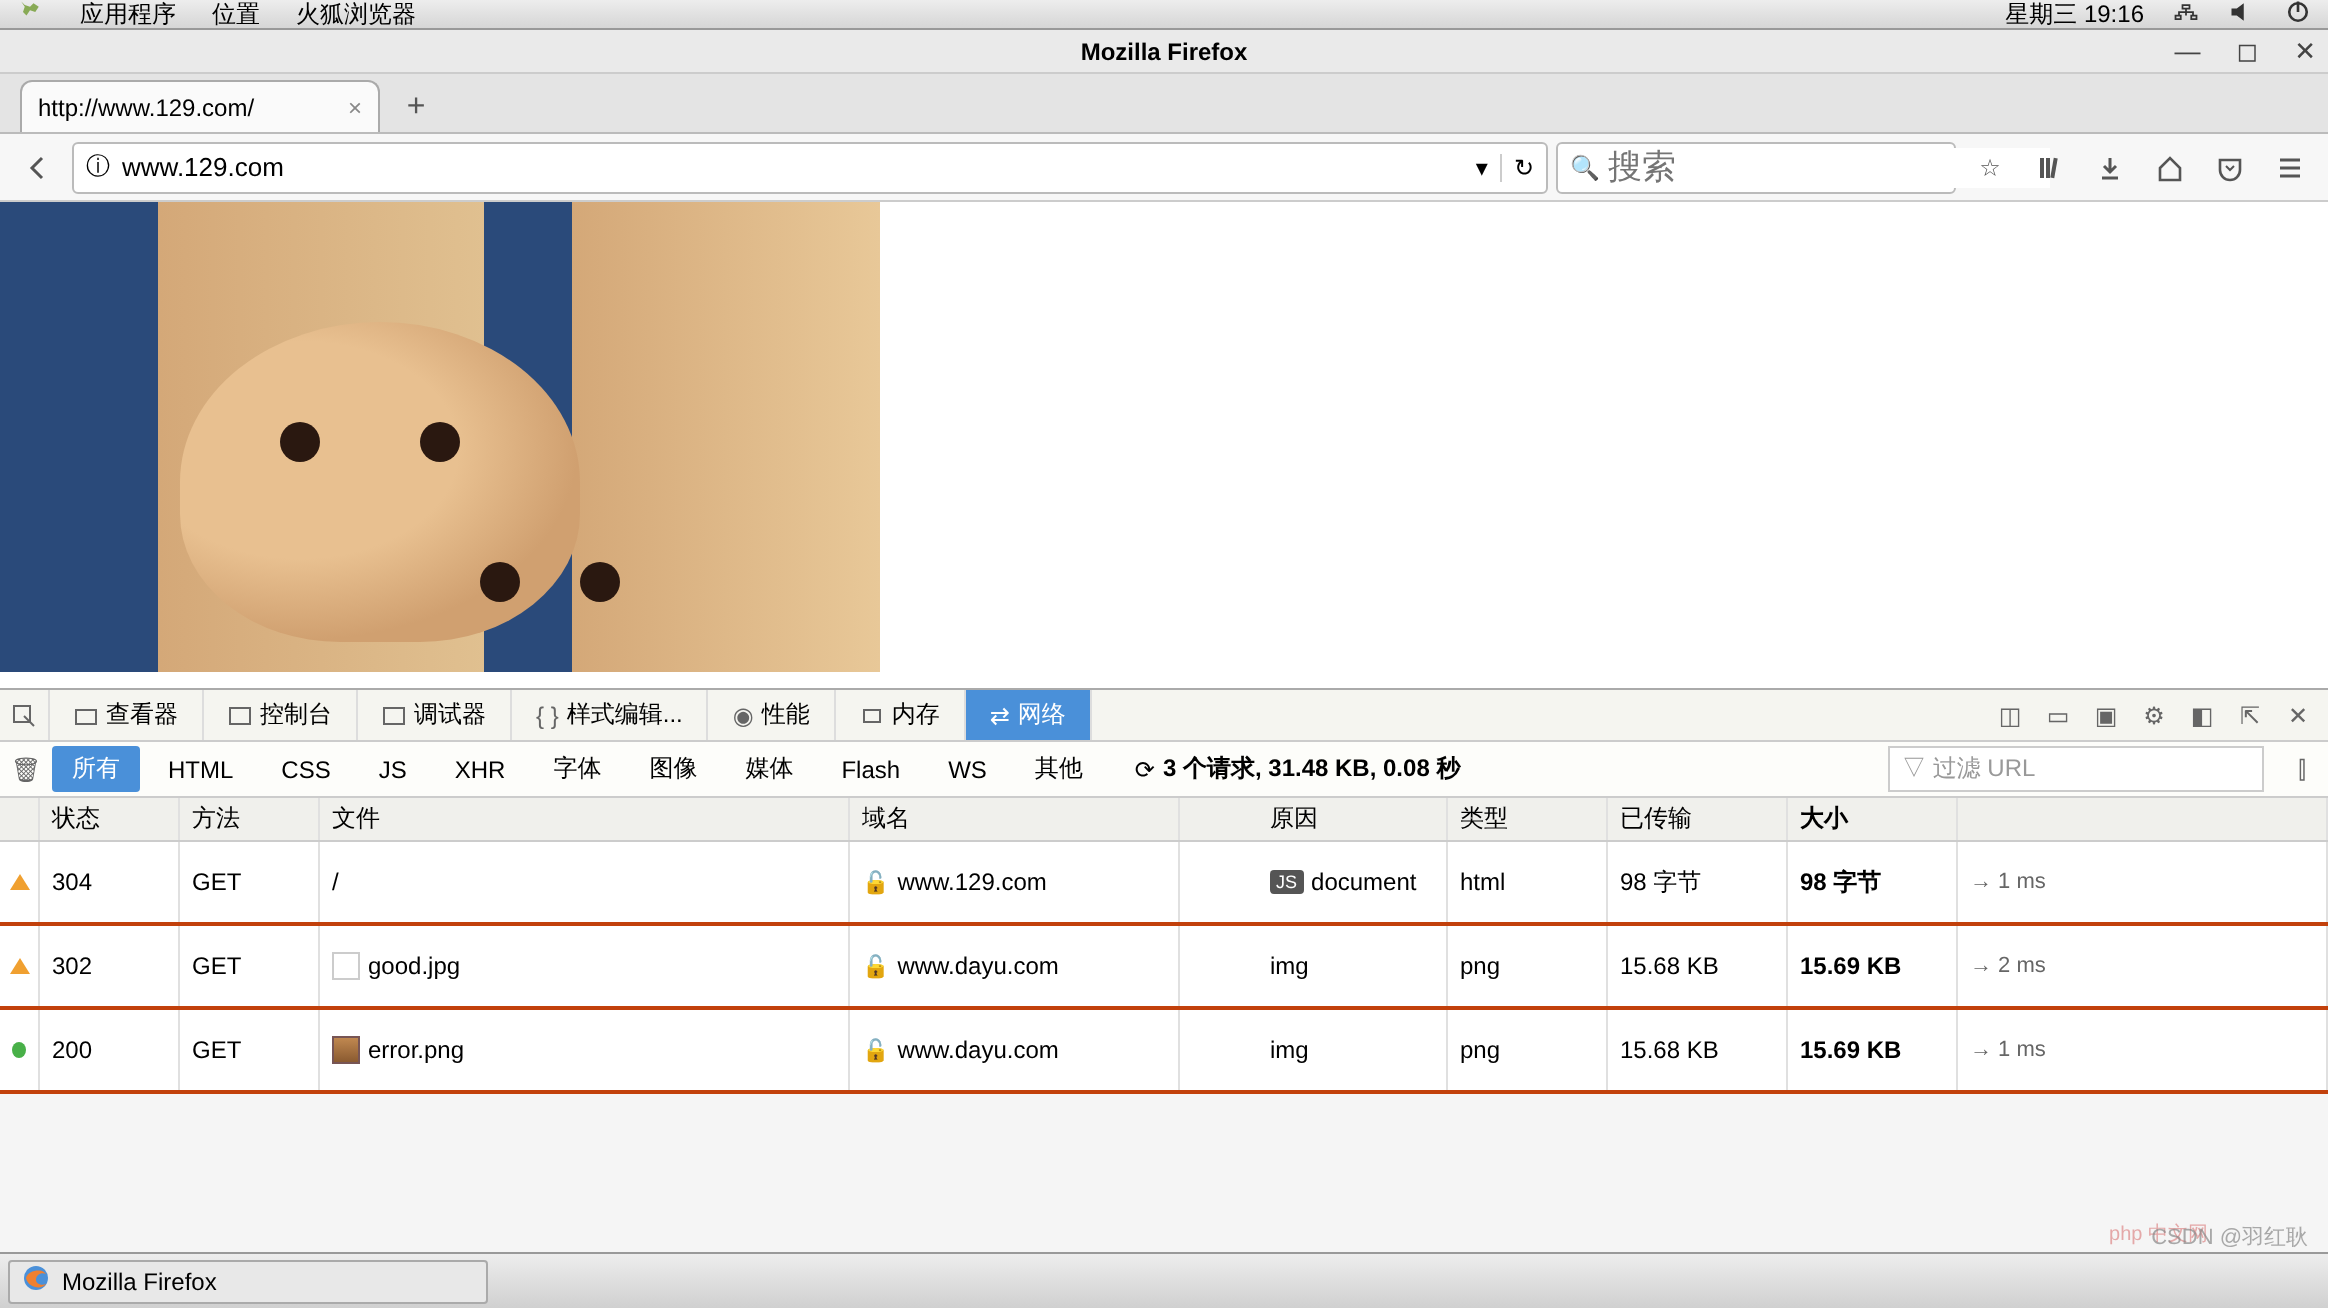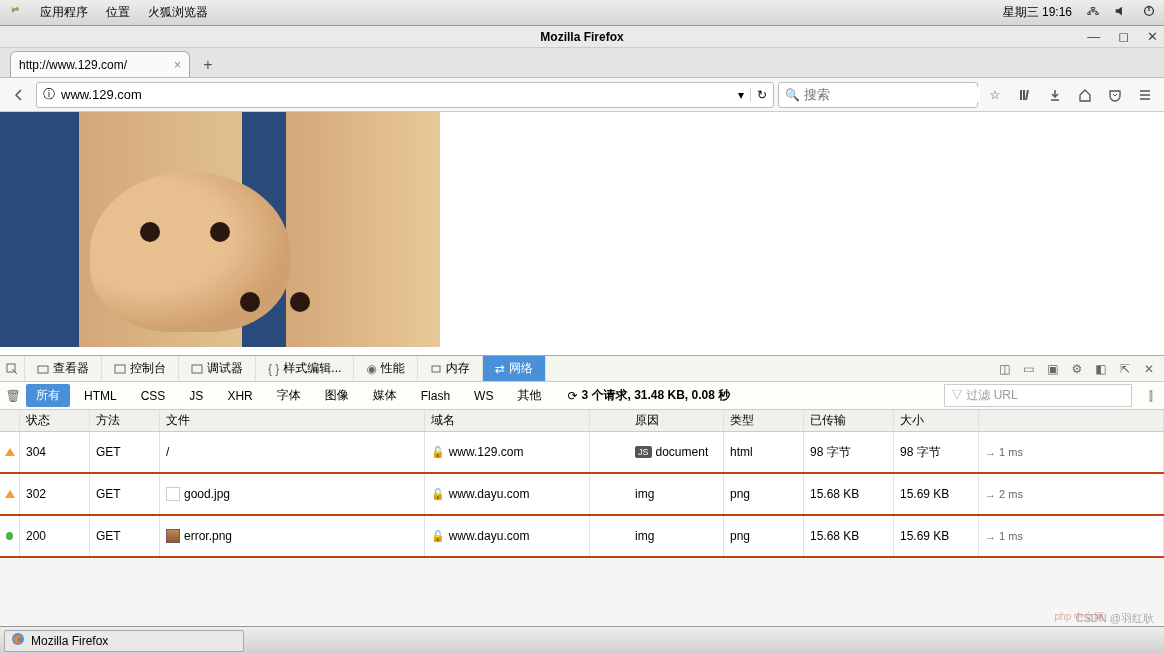--- a/index.html
+++ b/index.html
@@ -1,19 +1,19 @@
 <!DOCTYPE html>
 <html><head>
 <meta charset="utf-8">
 <style>
 * { margin: 0; padding: 0; box-sizing: border-box; font-family: sans-serif; font-size: 12px; }
 body { width: 1164px; height: 654px; background: #f5f5f5; overflow: hidden; position: relative; }
 
 
-.sysbar { height: 26px; background: linear-gradient(#ededed,#d6d6d6); border-bottom: 1px solid #999; display: flex; align-items: center; padding: 0 8px; gap: 16px; }
+.sysbar { height: 15px; background: linear-gradient(#ededed,#d6d6d6); border-bottom: 1px solid #999; display: flex; align-items: center; padding: 0 8px; gap: 16px; }
 .sysbar .left { display: flex; gap: 18px; align-items: center; }
 .sysbar .right { margin-left: auto; display: flex; gap: 14px; align-items: center; }
 .sys-icon { width: 14px; height: 14px; fill: #333; }
 .foot-ico { width: 14px; height: 14px; }
 
 
 .wtitle { height: 22px; background: #eaeaea; display: flex; align-items: center; justify-content: center; position: relative; border-bottom: 1px solid #ccc; }
 .wtitle .wbtns { position: absolute; right: 6px; display: flex; gap: 18px; }
 .wtitle .wbtns span { cursor: pointer; color: #444; font-size: 13px; }
 
@@ -22,21 +22,21 @@
 .tab { height: 26px; background: #fafafa; border: 1px solid #aaa; border-bottom: none; border-radius: 6px 6px 0 0; display: flex; align-items: center; padding: 0 8px; gap: 8px; min-width: 180px; }
 .tab .close { color: #888; cursor: pointer; margin-left: auto; }
 .newtab { width: 24px; height: 24px; display: flex; align-items: center; justify-content: center; color: #555; cursor: pointer; font-size: 16px; }
 
 
 .navbar { height: 34px; background: #f7f7f7; border-bottom: 1px solid #ccc; display: flex; align-items: center; padding: 0 6px; gap: 4px; }
 .navbtn { width: 26px; height: 26px; display: flex; align-items: center; justify-content: center; border-radius: 3px; cursor: pointer; color: #555; }
 .urlbox { flex: 1; height: 26px; border: 1px solid #bbb; border-radius: 3px; background: #fff; display: flex; align-items: center; padding: 0 6px; gap: 6px; }
 .urlbox input { flex: 1; border: none; outline: none; font-size: 13px; }
 .searchbox { width: 200px; height: 26px; border: 1px solid #bbb; border-radius: 3px; background: #fff; display: flex; align-items: center; padding: 0 6px; gap: 4px; }
-.searchbox input { flex: 1; border: none; outline: none; font-size: 13px; }
+.searchbox input { flex: 1; border: none; outline: none; font-size: 17px; }
 
 
 .content { height: 243px; background: #fff; display: flex; }
 .catimg { width: 440px; height: 235px; background: linear-gradient(90deg, #2a4a7a 0%, #2a4a7a 18%, #d4a878 18%, #e0c090 55%, #2a4a7a 55%, #2a4a7a 65%, #d4a878 65%, #e8c898 100%); position: relative; }
 .catimg::before { content: ""; position: absolute; left: 90px; top: 60px; width: 200px; height: 160px; background: radial-gradient(ellipse at 30% 40%, #e8c090 40%, #d0a070 70%); border-radius: 50% 50% 40% 40%; }
 .catimg::after { content: ""; position: absolute; left: 140px; top: 110px; width: 20px; height: 20px; background: #2a1810; border-radius: 50%; box-shadow: 70px 0 0 #2a1810, 100px 70px 0 #2a1810, 150px 70px 0 #2a1810; }
 
 
 .devtools { border-top: 1px solid #aaa; background: #f9f9f6; }
 .dt-tabs { height: 26px; display: flex; align-items: center; border-bottom: 1px solid #ccc; background: #f5f5f0; }
@@ -57,21 +57,21 @@
 .nethead { height: 22px; display: flex; border-bottom: 1px solid #ccc; background: #f0f0ec; }
 .nethead > div, .netrow > div { padding: 3px 6px; border-right: 1px solid #e0e0e0; overflow: hidden; white-space: nowrap; display: flex; align-items: center; gap: 4px; }
 .c-ind { width: 20px; justify-content: center; }
 .c-status { width: 70px; }
 .c-method { width: 70px; }
 .c-file { width: 265px; text-align: right; }
 .c-domain { width: 165px; }
 .c-cause { width: 95px; margin-left: 39px; }
 .c-type { width: 80px; }
 .c-trans { width: 90px; }
-.c-size { width: 85px; }
+.c-size { width: 85px; font-weight: bold; }
 .c-time { flex: 1; }
 .netrow { height: 42px; display: flex; border-bottom: 2px solid #c2410c; }
 .tri-orange { border-left: 5px solid transparent; border-right: 5px solid transparent; border-bottom: 8px solid #f0a030; }
 .dot-green { width: 8px; height: 8px; border-radius: 50%; background: #48b048; }
 .lock-x { color: #c04040; font-size: 11px; }
 .causebadge { background: #555; color: #fff; font-size: 9px; padding: 1px 3px; border-radius: 2px; }
 .timebar { color: #666; font-size: 11px; }
 .fileico { width: 14px; height: 14px; border: 1px solid #ccc; background: #fff; }
 .fileico.img { background: linear-gradient(#c08850,#8a5a30); border: 1px solid #755; }
 

